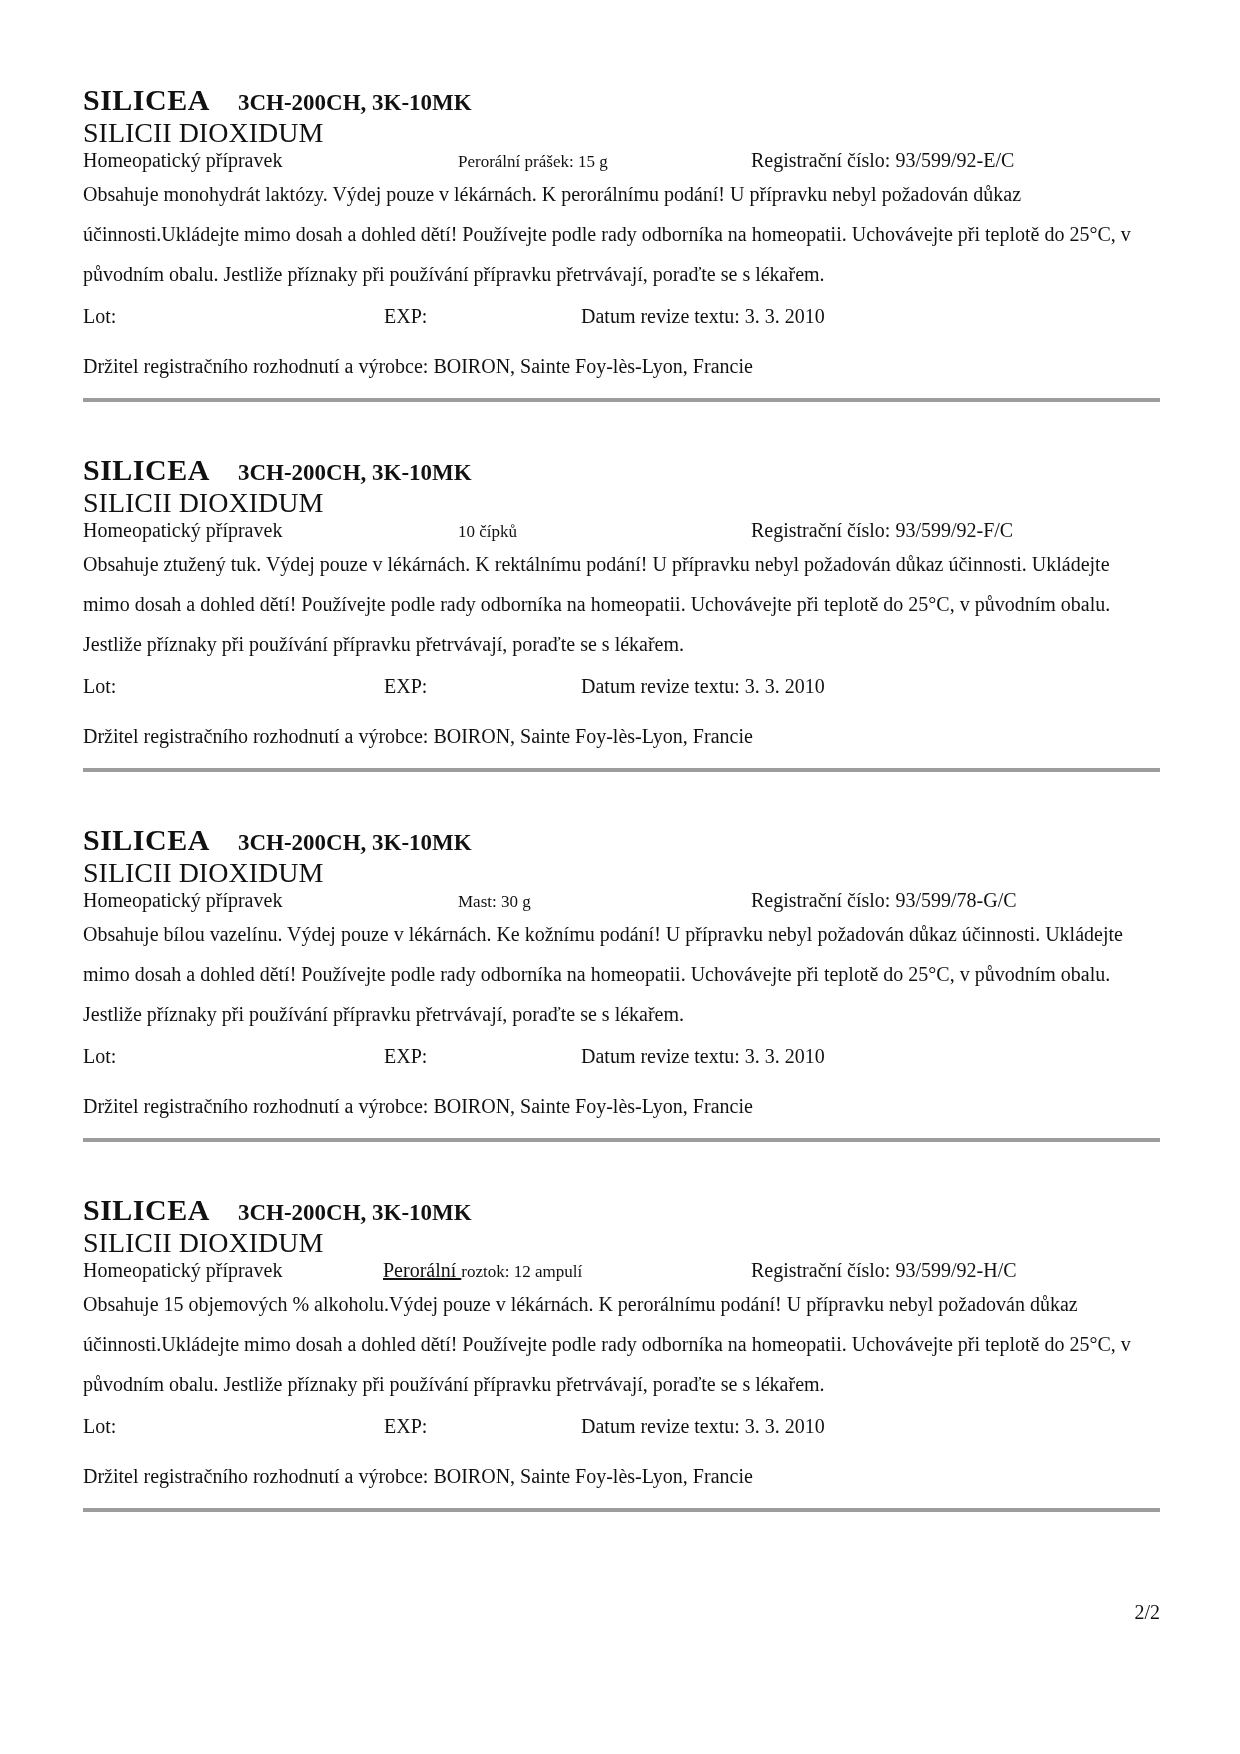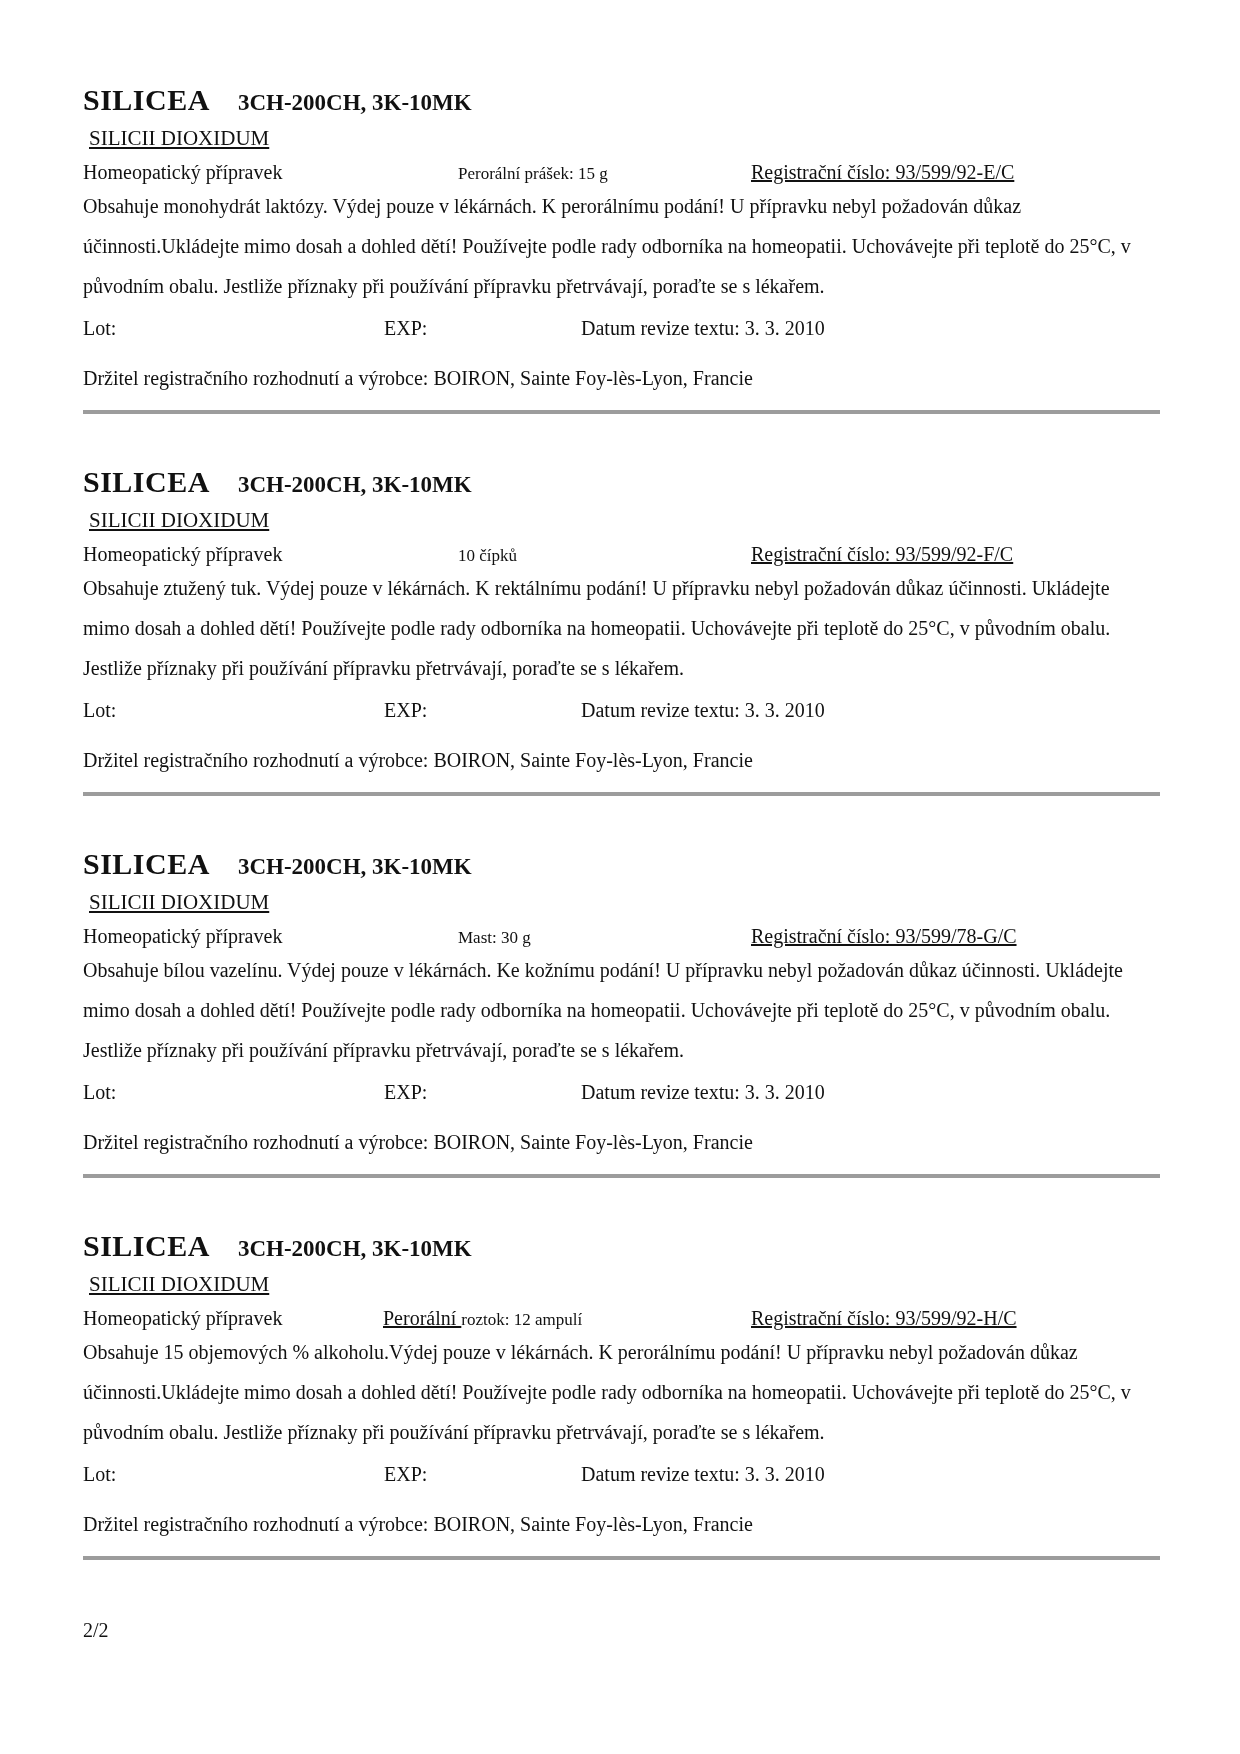--- a/index.html
+++ b/index.html
@@ -33,44 +33,42 @@
     font-size: 30px;
     font-weight: bold;
     letter-spacing: 0.5px;
   }
   .drug-potency {
     font-size: 23px;
     font-weight: bold;
     margin-left: 22px;
   }
   .substance {
-    font-size: 21px;
+    font-size: 28px;
     line-height: 27px;
-    margin: 6px;
-    text-decoration: underline;
+    margin: 0;
   }
   .detail-line {
     position: relative;
     font-size: 20px;
     line-height: 28px;
     white-space: nowrap;
   }
   .col-form {
     position: absolute;
     left: 375px;
     top: 0;
   }
   .drug-section.mid-narrow .col-form { left: 300px; }
   .form-normal { font-size: 20px; text-decoration: underline; }
   .form-small  { font-size: 17px; }
   .col-reg {
     position: absolute;
     left: 668px;
     top: 0;
-    text-decoration: underline;
   }
   .body-text {
     margin: 0;
     font-size: 20px;
     line-height: 40px;
   }
   .lot-line {
     position: relative;
     margin-top: 8px;
     font-size: 20px;
@@ -84,22 +82,22 @@
     font-size: 20px;
     line-height: 28px;
   }
   hr.rule {
     margin: 18px 0 0 0;
     border: none;
     border-top: 4px solid #9c9c9c;
     height: 0;
   }
   .page-number {
-    margin-top: 56px;
-    text-align: left;
+    margin-top: 86px;
+    text-align: right;
     font-size: 20px;
     line-height: 28px;
   }
 </style>
 </head>
 <body>
 
 <div class="page">
 
   <section class="drug-section">

